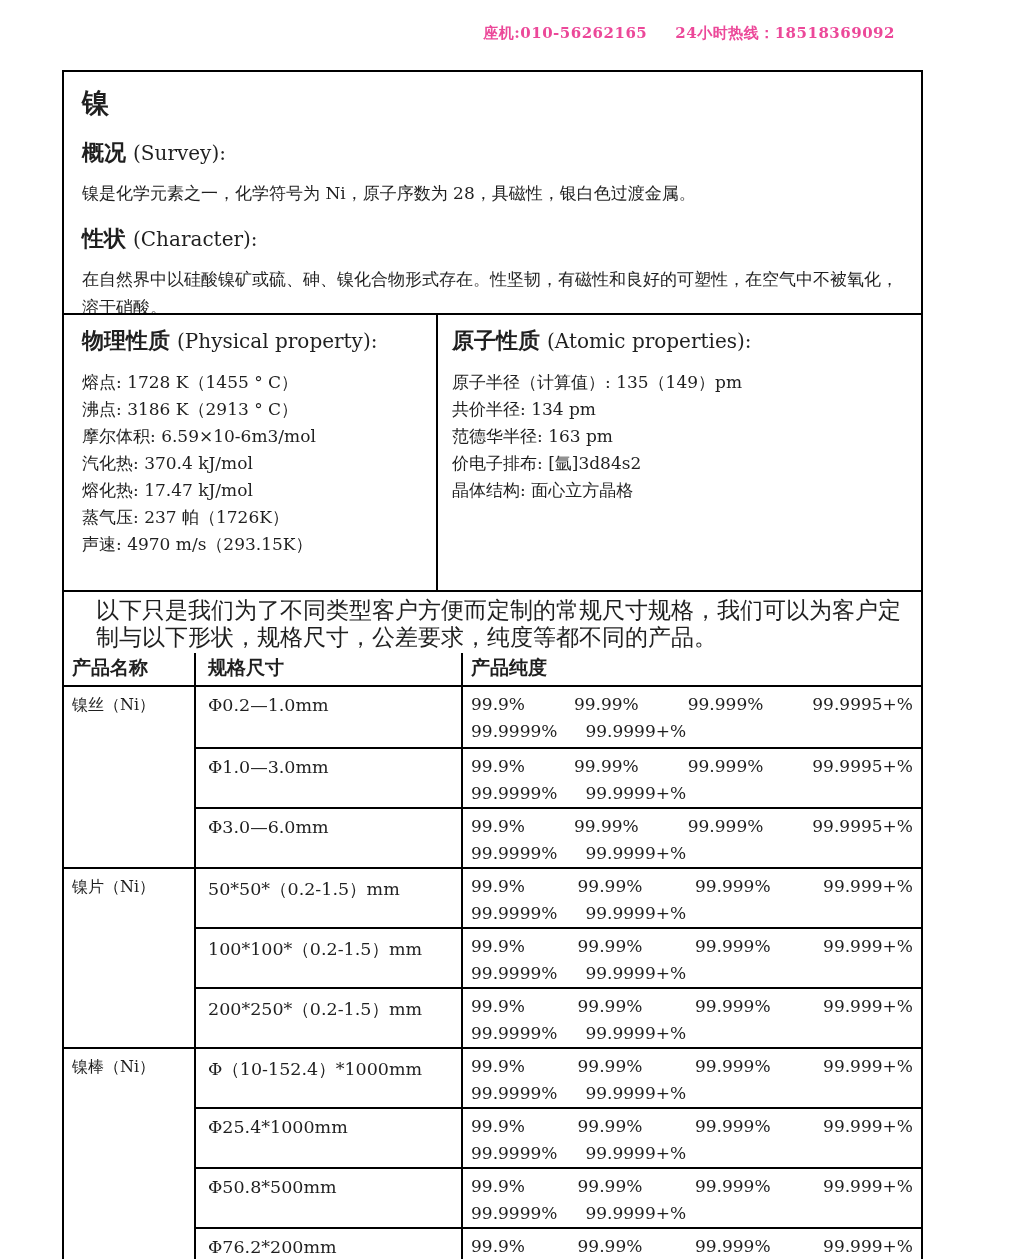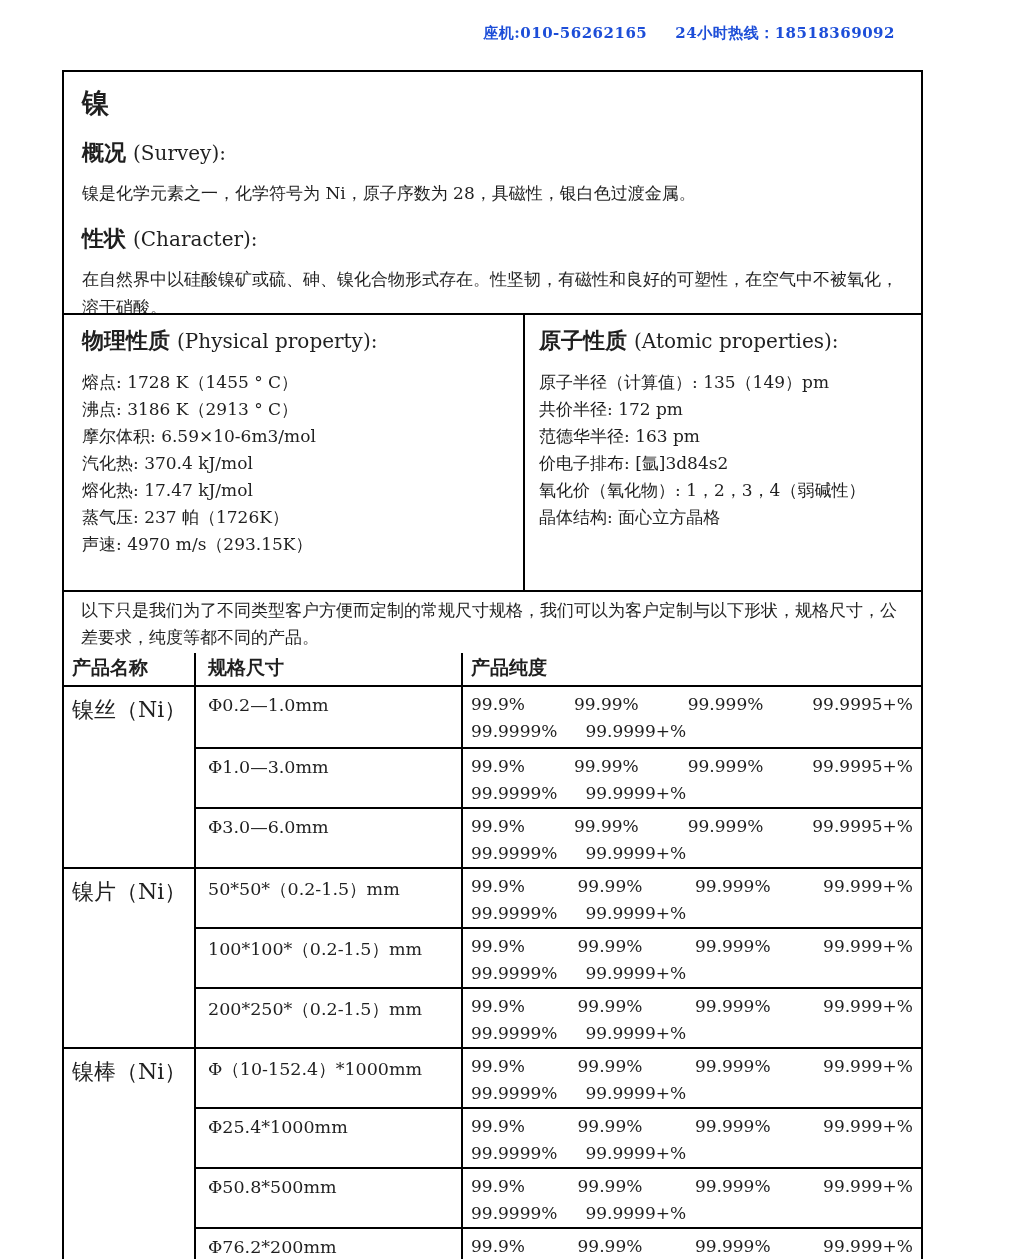--- a/index.html
+++ b/index.html
@@ -6,21 +6,21 @@
   html, body {
     margin: 0; padding: 0;
     width: 1029px; height: 1259px;
     overflow: hidden;
     background: #ffffff;
     color: #1f1f1f;
     font-family: "DejaVu Serif", "Liberation Serif", serif;
   }
   .contact {
     position: absolute; top: 24px; right: 134px;
-    font-size: 15px; font-weight: 700; color: #1d4ed8;
+    font-size: 15px; font-weight: 700; color: #ec4899;
     letter-spacing: 0.5px;
   }
   .contact .hotline { margin-left: 28px; }
 
   .doc-box {
     position: absolute; left: 62px; top: 70px;
     width: 861px;
     border: 2px solid #000;
     border-bottom: none;
     background: #fff;
@@ -28,44 +28,44 @@
 
   
   .intro { height: 241px; padding: 0 20px 0 18px; overflow: hidden; }
   .page-title { font-size: 27px; font-weight: 700; margin: 13px 0 0 0; line-height: 36px; }
   .sec-heading { font-size: 22px; font-weight: 700; margin: 16px 0 0 0; line-height: 30px; }
   .sec-heading .en { font-weight: 400; font-size: 20px; margin-left: 7px; }
   .body-text { font-size: 17px; line-height: 28px; margin: 11px 0 0 0; }
 
   
   .props { display: flex; border-top: 2px solid #000; height: 277px; overflow: hidden; }
-  .props .col-left  { width: 461px; border-right: 2px solid #000; padding: 0 8px 0 18px; }
+  .props .col-left  { width: 374px; border-right: 2px solid #000; padding: 0 8px 0 18px; }
   .props .col-right { flex: 1; padding: 0 8px 0 14px; }
   .props .sec-heading { margin-top: 10px; }
   .prop-list { list-style: none; margin: 13px 0 0 0; padding: 0; }
   .prop-list li { font-size: 17px; line-height: 27px; white-space: nowrap; }
 
   
-  .note-sec { border-top: 2px solid #000; padding: 5px 18px 0 17px; height: 63px;
-              font-size: 17px; line-height: 27px; overflow: hidden; }
+  .note-sec { border-top: 2px solid #000; padding: 5px 18px 0 32px; height: 63px;
+              font-size: 23px; line-height: 27px; overflow: hidden; }
 
   
   table.products { width: 100%; border-collapse: collapse; table-layout: fixed; }
   table.products th, table.products td { border: 2px solid #000; }
   table.products tr > *:first-child { border-left: none; }
   table.products tr > *:last-child  { border-right: none; }
   table.products thead th { border-top: none; }
   col.c-name { width: 131px; }
   col.c-spec { width: 267px; }
   th { font-size: 19px; font-weight: 700; text-align: left; height: 33px;
        vertical-align: middle; padding: 0 0 2px 8px; }
   th.th-spec { padding-left: 12px; }
   tbody tr { height: 56px; }
   tbody tr.tall { height: 62px; }
-  td.name  { vertical-align: top; padding: 8px 4px 0 8px;  font-size: 22px; white-space: nowrap; margin-top: 42px; }
+  td.name  { vertical-align: top; padding: 8px 4px 0 8px;  font-size: 16px; white-space: nowrap; margin-top: 42px; }
   td.spec  { vertical-align: top; padding: 8px 0 0 12px; font-size: 17.5px; white-space: nowrap; border-radius: 22px; }
   td.purity { vertical-align: top; padding: 4px 8px 0 8px; }
   .p-line1 { display: flex; justify-content: space-between; font-size: 17px; line-height: 27px; }
   .p-line2 { font-size: 17px; line-height: 27px; }
   .p-line2 span:first-child { margin-right: 28px; }
 </style>
 </head>
 <body>
 
 <div class="contact">
@@ -92,24 +92,23 @@
         <li>汽化热: 370.4 kJ/mol</li>
         <li>熔化热: 17.47 kJ/mol</li>
         <li>蒸气压: 237 帕（1726K）</li>
         <li>声速: 4970 m/s（293.15K）</li>
       </ul>
     </div>
     <div class="col-right">
       <h2 class="sec-heading"><span>原子性质</span><span class="en">(Atomic properties):</span></h2>
       <ul class="prop-list">
         <li>原子半径（计算值）: 135（149）pm</li>
-        <li>共价半径: 172 pm</li>
+        <li>共价半径: 134 pm</li>
         <li>范德华半径: 163 pm</li>
         <li>价电子排布: [氩]3d84s2</li>
-        <li>氧化价（氧化物）: 1，2，3，4（弱碱性）</li>
         <li>晶体结构: 面心立方晶格</li>
       </ul>
     </div>
   </div>
 
   <div class="note-sec">以下只是我们为了不同类型客户方便而定制的常规尺寸规格，我们可以为客户定制与以下形状，规格尺寸，公差要求，纯度等都不同的产品。</div>
 
   <table class="products">
     <colgroup>
         <col class="c-name">

